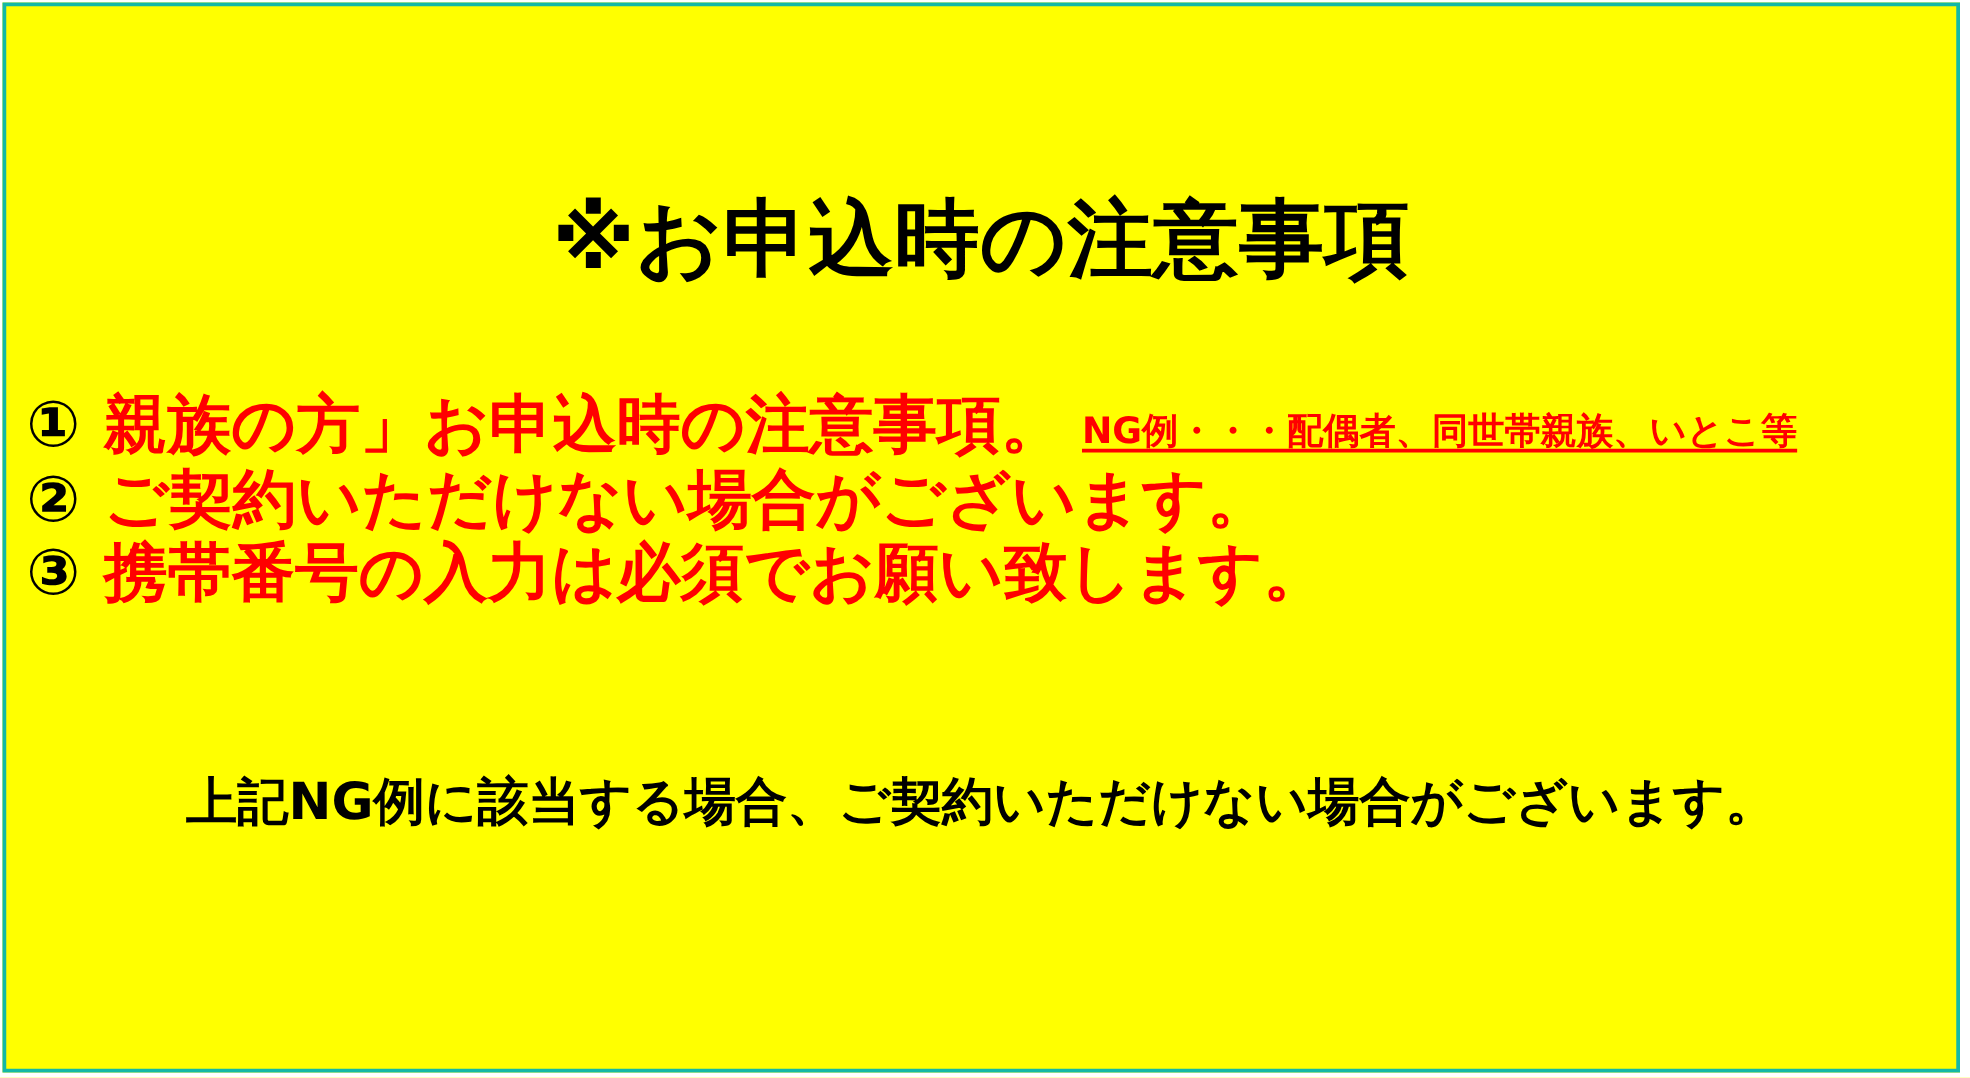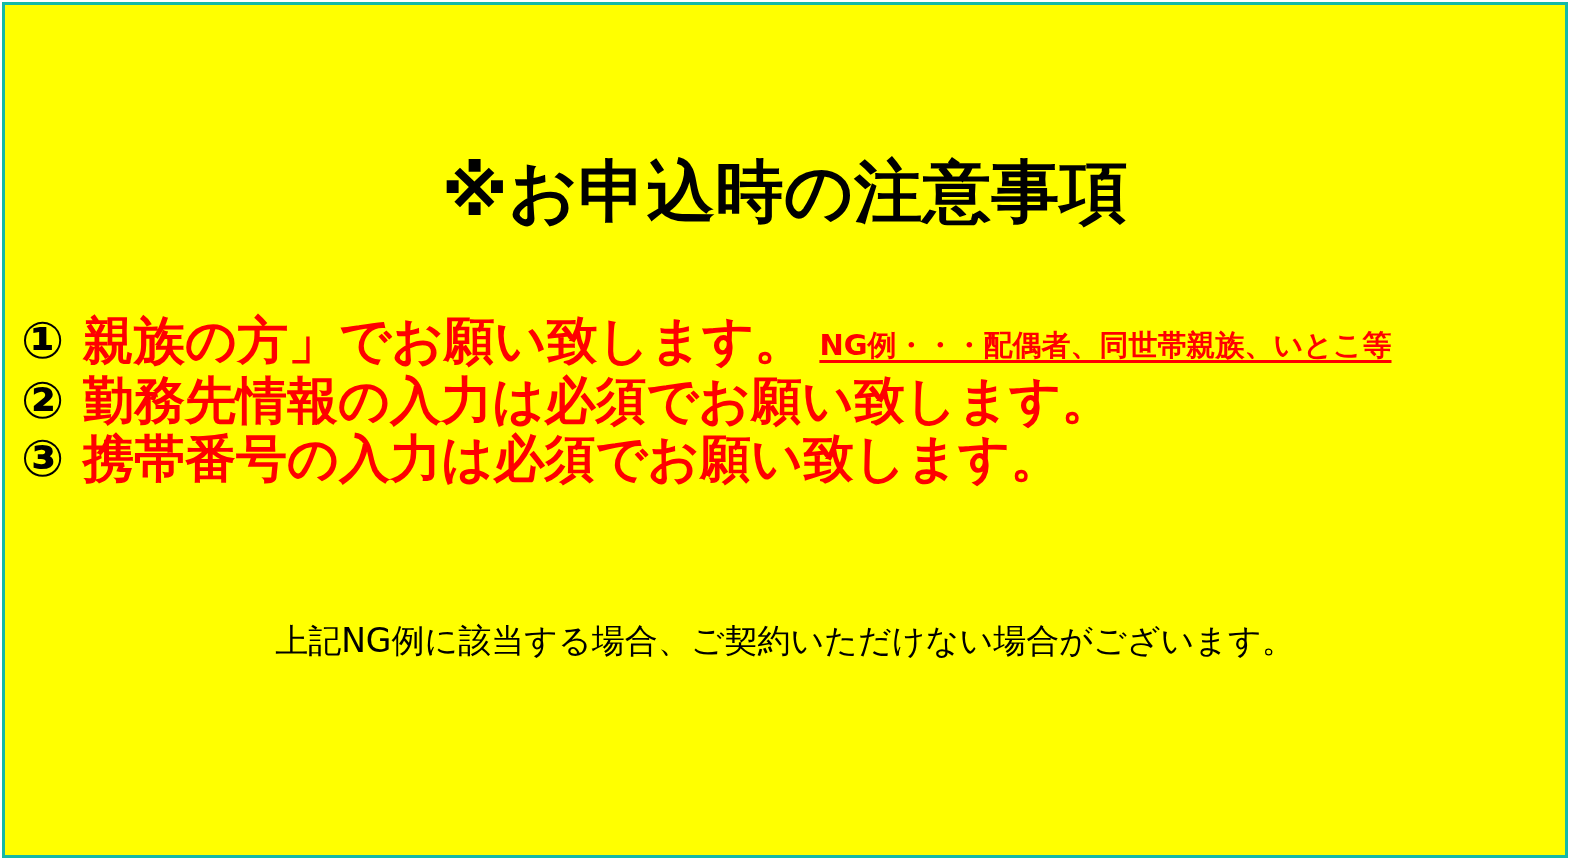--- a/index.html
+++ b/index.html
@@ -98,45 +98,45 @@
   #item-2 { margin-bottom: 4px; }
 
   
   #footer-note {
     position: absolute;
     left: 0;
     top: 608px;
     width: 100%;
     text-align: center;
     color: #000000;
-    font-weight: normal;
-    font-size: 33px;
+    font-weight: bold;
+    font-size: 41px;
     line-height: 56px;
     white-space: nowrap;
   }
 </style>
 </head>
 <body>
 
 <div id="notice-panel">
 
   <div id="title-block">
     <span id="notice-title">※お申込時の注意事項</span>
   </div>
 
   <div id="items-block">
 
     <div class="notice-item" id="item-1">
       <span class="item-marker">①</span>
-      <span class="item-line second-line"><span>親族の方」でお願い致します。</span><span class="ng-note">NG例・・・配偶者、同世帯親族、いとこ等</span></span>
+      <span class="item-line second-line"><span>親族の方」お申込時の注意事項。</span><span class="ng-note">NG例・・・配偶者、同世帯親族、いとこ等</span></span>
     </div>
 
     <div class="notice-item" id="item-2">
       <span class="item-marker">②</span>
-      <span class="item-line">勤務先情報の入力は必須でお願い致します。</span>
+      <span class="item-line">ご契約いただけない場合がございます。</span>
     </div>
 
     <div class="notice-item" id="item-3">
       <span class="item-marker">③</span>
       <span class="item-line">携帯番号の入力は必須でお願い致します。</span>
     </div>
 
   </div>
 
   <div id="footer-note">上記NG例に該当する場合、ご契約いただけない場合がございます。</div>

